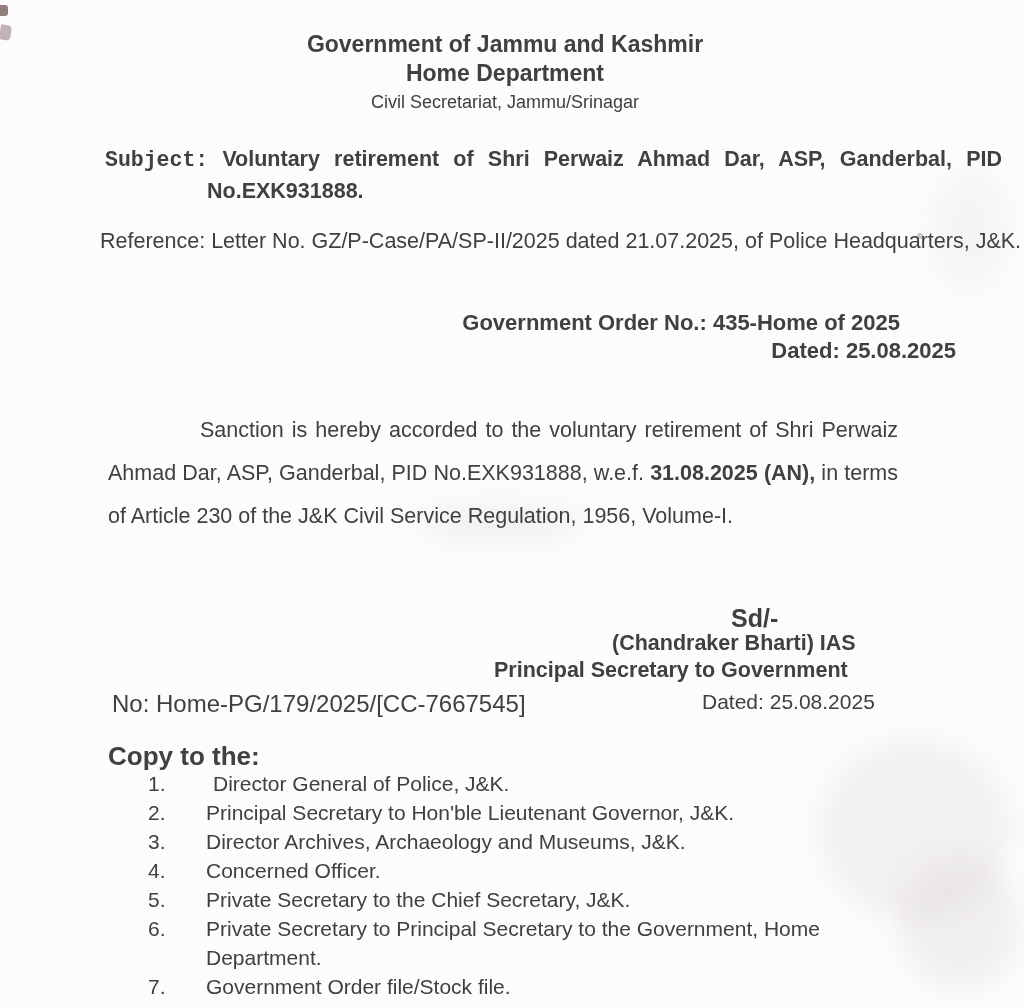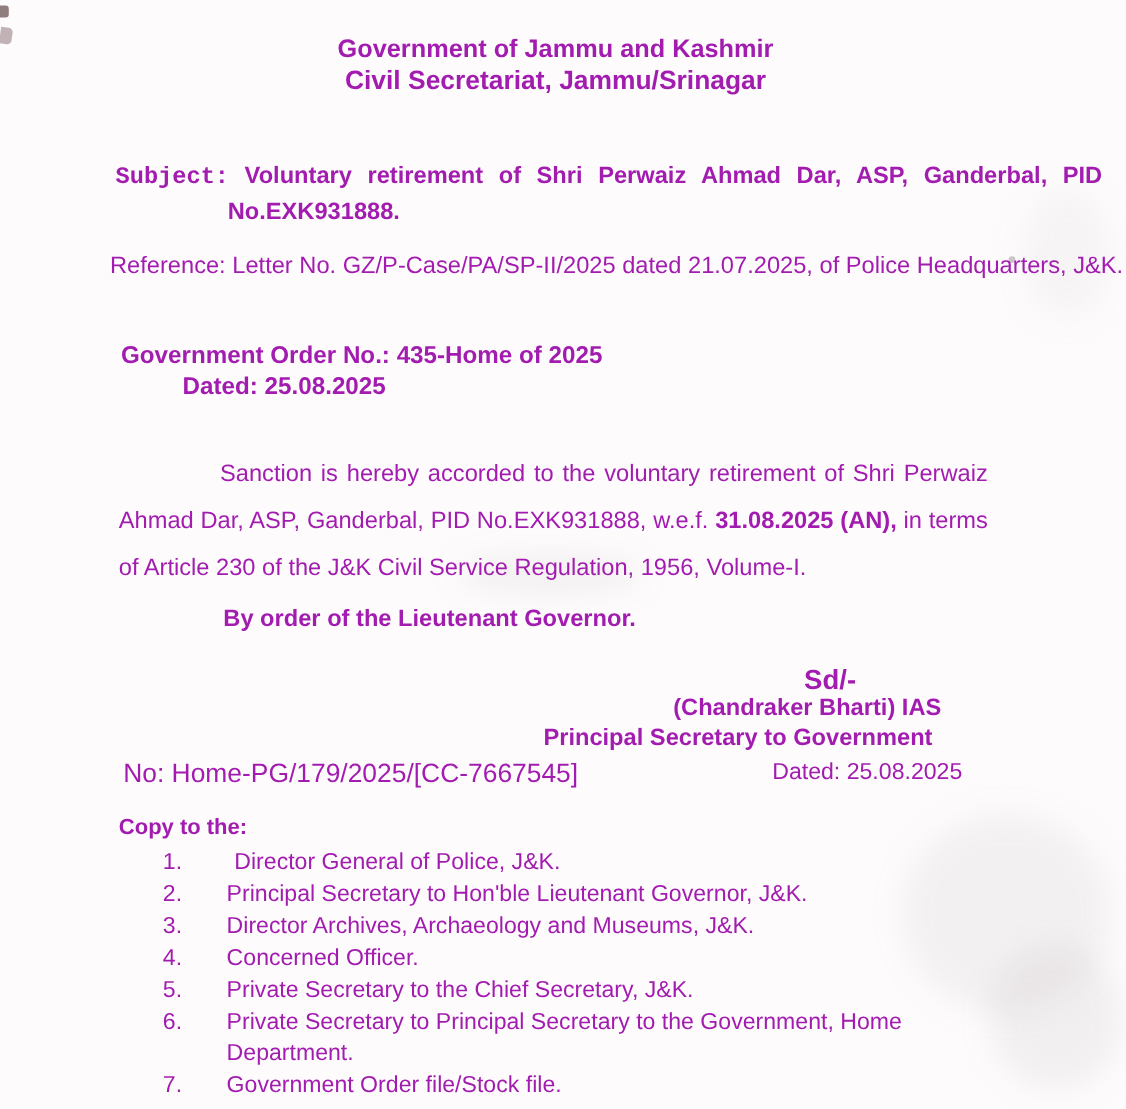--- a/index.html
+++ b/index.html
@@ -1,35 +1,35 @@
 <!DOCTYPE html>
 <html><head>
 <meta charset="utf-8">
 <style>
   html, body { margin: 0; padding: 0; background: #ffffff; }
   .page {
     position: relative;
     width: 1024px;
     height: 1008px;
     background: #fdfbfc;
-    color: #a21caf;
+    color: #404040;
     font-family: "Liberation Sans", "DejaVu Sans", sans-serif;
     overflow: hidden;
   }
   .abs { position: absolute; }
 
   
   .doc-header {
     top: 30px; left: 110px; width: 790px;
     text-align: center; line-height: 29px;
   }
   .doc-header .org, .doc-header .dept {
     font-size: 23px; font-weight: 700;
   }
-  .doc-header .addr { font-size: 24px; font-weight: 700; }
+  .doc-header .addr { font-size: 18px; font-weight: 400; }
 
   
   .subject {
     top: 144px; left: 105px; width: 795px;
     font-size: 21.5px; font-weight: 700; line-height: 31px;
     text-align: justify;
     margin: 0; padding-left: 102px; text-indent: -102px;
   }
   .subject .lbl { font-weight: 700; font-family: Liberation Mono, monospace; }
 
@@ -38,21 +38,21 @@
     top: 226px; left: 100px; width: 800px;
     font-size: 21.5px; font-weight: 400; line-height: 31px;
     text-align: justify;
     margin: 0; padding-left: 145px; text-indent: -145px;
   }
   .reference .lbl { font-weight: 400; }
 
   
   .order {
     top: 309px; left: 110px; width: 790px;
-    text-align: left; font-weight: 700; font-size: 22px; line-height: 28px;
+    text-align: right; font-weight: 700; font-size: 22px; line-height: 28px;
   }
   .order .date-line { display: block; transform: translateX(56px); }
 
   
   .bodyp {
     top: 409px; left: 108px; width: 790px;
     font-size: 21.5px; line-height: 43px;
     text-align: justify; text-indent: 92px;
     margin: 0;
   }
@@ -68,21 +68,21 @@
   .sig-name { top: 631px; left: 612px; font-size: 21.5px; font-weight: 700; }
   .sig-desg { top: 658px; left: 494px; font-size: 21.5px; font-weight: 700; }
 
   
   .file-no   { top: 690px; left: 112px; font-size: 24px; }
   .foot-date { top: 690px; left: 702px; font-size: 21px; }
 
   
   .copy-label {
     top: 741px; left: 108px;
-    font-size: 20px; font-weight: 700;
+    font-size: 26px; font-weight: 700;
   }
   .copy-list {
     top: 769px; left: 148px; width: 735px;
     font-size: 21px; line-height: 29px;
   }
   .copy-row { display: flex; }
   .copy-row .num { width: 30px; flex: 0 0 30px; }
   .copy-row .txt { flex: 1 1 auto; max-width: 702px; margin-left: 28px; }
   .copy-row:nth-child(1) .txt { padding-left: 7px; }
 
@@ -114,35 +114,35 @@
   <div class="abs edge-mark-1"></div>
   <div class="abs edge-mark-2"></div>
   <div class="abs right-dot"></div>
   <div class="abs smudge smudge-1"></div>
   <div class="abs smudge smudge-2"></div>
   <div class="abs smudge smudge-3"></div>
   <div class="abs smudge smudge-4"></div>
 
   <div class="abs doc-header">
     <div class="org">Government of Jammu and Kashmir</div>
+    <div class="dept">Home Department</div>
     <div class="addr">Civil Secretariat, Jammu/Srinagar</div>
   </div>
 
   <p class="abs subject"><span class="lbl">Subject:</span> <span>Voluntary retirement of Shri Perwaiz Ahmad Dar, ASP, Ganderbal, PID No.EXK931888.</span></p>
 
   <p class="abs reference"><span class="lbl">Reference:</span> <span>Letter No. GZ/P-Case/PA/SP-II/2025 dated 21.07.2025, of Police Headquarters, J&amp;K.</span></p>
 
   <div class="abs order">
     <span class="num-line">Government Order No.: 435-Home of 2025</span>
     <span class="date-line">Dated: 25.08.2025</span>
   </div>
 
   <p class="abs bodyp"><span>Sanction is hereby accorded to the voluntary retirement of Shri Perwaiz Ahmad Dar, ASP, Ganderbal, PID No.EXK931888, w.e.f. </span><span class="b">31.08.2025 (AN),</span><span> in terms of Article 230 of the J&amp;K Civil Service Regulation, 1956, Volume-I.</span></p>
 
-  <div class="abs by-order">By order of the Lieutenant Governor.</div>
 
   <div class="abs sig-sd">Sd/-</div>
   <div class="abs sig-name">(Chandraker Bharti) IAS</div>
   <div class="abs sig-desg">Principal Secretary to Government</div>
 
   <div class="abs file-no">No: Home-PG/179/2025/[CC-7667545]</div>
   <div class="abs foot-date">Dated: 25.08.2025</div>
 
   <div class="abs copy-label">Copy to the:</div>
 

